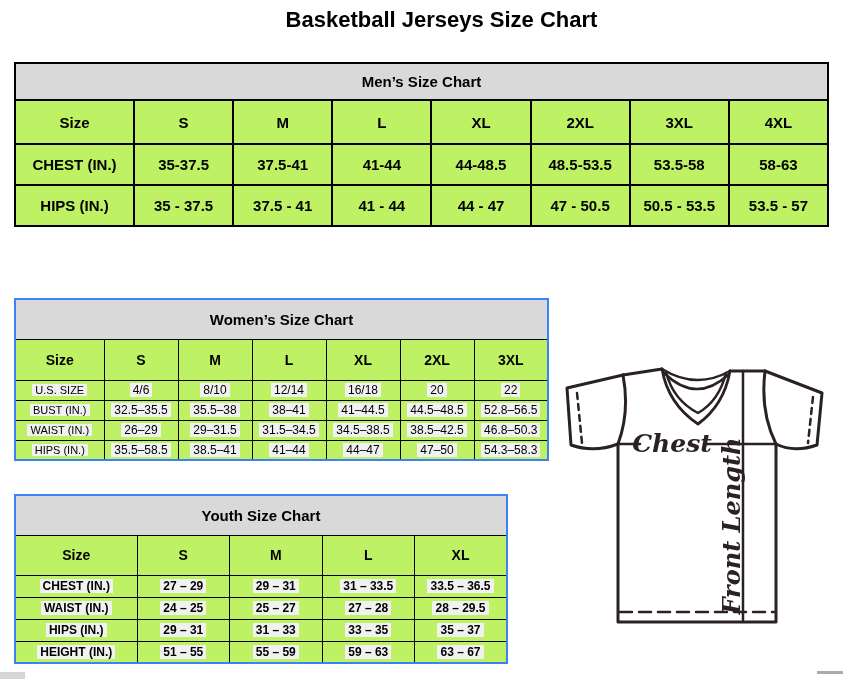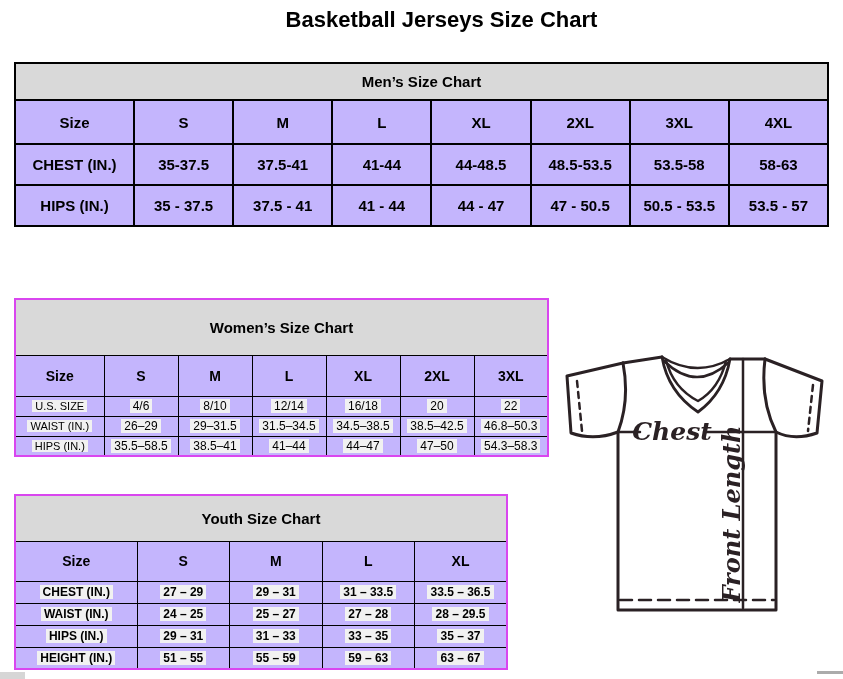--- a/index.html
+++ b/index.html
@@ -7,50 +7,50 @@
     width:843px; height:679px; background:#ffffff;
     font-family:"Liberation Sans", sans-serif;
     position:relative; overflow:hidden; color:#000;
   }
   .page-title {
     position:absolute; top:7px; left:0; width:843px;
     text-align:center; font-size:22px; font-weight:bold;padding-left:40px;
   }
   table.size-table {
     position:absolute; border-collapse:collapse; table-layout:fixed;
-    background:#c4b5fd; border:2px solid #d946ef;
+    background:#bef264; border:2px solid #3b82f6;
   }
   table.size-table td { border:1px solid #000; text-align:center; vertical-align:middle; }
   td.band { background:#d9d9d9; font-weight:bold; font-size:15px; }
   td.hd { font-weight:bold;margin-top:36px; }
   td.lbl { font-weight:bold; }
   .hl { background:#f1f1f1; padding:0 3px; }
 
   
   #men { left:14px; top:62px; width:815px; }
   #men td { border-width:2px; }
   #men td.band { height:37px; }
   #men .head-row td { height:44px; font-size:15px; font-weight:bold; }
   #men .data-row td { height:41px; font-size:15px; font-weight:bold; }
 
   
   #women { left:14px; top:298px; width:535px; }
-  #women td.band { height:56px; }
+  #women td.band { height:40px; }
   #women .head-row td { height:41px; font-size:14px; font-weight:bold; }
   #women .data-row td { height:20px; font-size:12px; font-weight:normal; }
   #women .data-row td.lbl { font-size:11px; }
 
   
   #youth { left:14px; top:494px; width:494px; }
-  #youth td.band { height:46px; }
+  #youth td.band { height:40px; }
   #youth .head-row td { height:40px; font-size:14px; font-weight:bold; }
   #youth .data-row td { height:22px; font-size:12px; font-weight:bold; }
 
   
-  .jersey-wrap { position:absolute; left:556px; top:344px; width:287px; height:277px; }
+  .jersey-wrap { position:absolute; left:556px; top:356px; width:287px; height:277px; }
   .jersey-wrap svg { display:block; width:287px; height:277px; }
   .diagram-text {
     font-family:"DejaVu Serif", serif;
     font-weight:bold; font-style:italic; fill:#2a2124;
   }
 
   
   .scroll-frag-left  { position:absolute; left:0px;  top:672px; width:25px; height:7px; background:#d6d6d6; }
   .scroll-frag-right { position:absolute; left:817px; top:671px; width:26px; height:3px; background:#ababab; }
 </style>
@@ -133,20 +133,29 @@
     <tr class="data-row">
       <td class="lbl"><span class="hl">U.S. SIZE</span></td>
       <td><span class="hl">4/6</span></td>
       <td><span class="hl">8/10</span></td>
       <td><span class="hl">12/14</span></td>
       <td><span class="hl">16/18</span></td>
       <td><span class="hl">20</span></td>
       <td><span class="hl">22</span></td>
     </tr>
     <tr class="data-row">
+      <td class="lbl"><span class="hl">BUST (IN.)</span></td>
+      <td><span class="hl">32.5–35.5</span></td>
+      <td><span class="hl">35.5–38</span></td>
+      <td><span class="hl">38–41</span></td>
+      <td><span class="hl">41–44.5</span></td>
+      <td><span class="hl">44.5–48.5</span></td>
+      <td><span class="hl">52.8–56.5</span></td>
+    </tr>
+    <tr class="data-row">
       <td class="lbl"><span class="hl">WAIST (IN.)</span></td>
       <td><span class="hl">26–29</span></td>
       <td><span class="hl">29–31.5</span></td>
       <td><span class="hl">31.5–34.5</span></td>
       <td><span class="hl">34.5–38.5</span></td>
       <td><span class="hl">38.5–42.5</span></td>
       <td><span class="hl">46.8–50.3</span></td>
     </tr>
     <tr class="data-row">
       <td class="lbl"><span class="hl">HIPS (IN.)</span></td>

